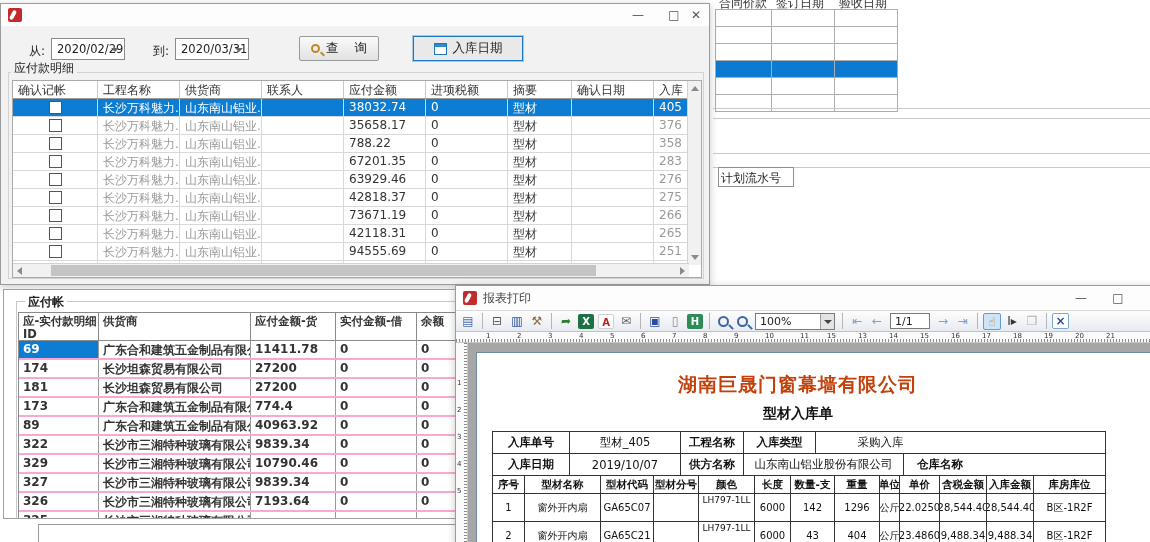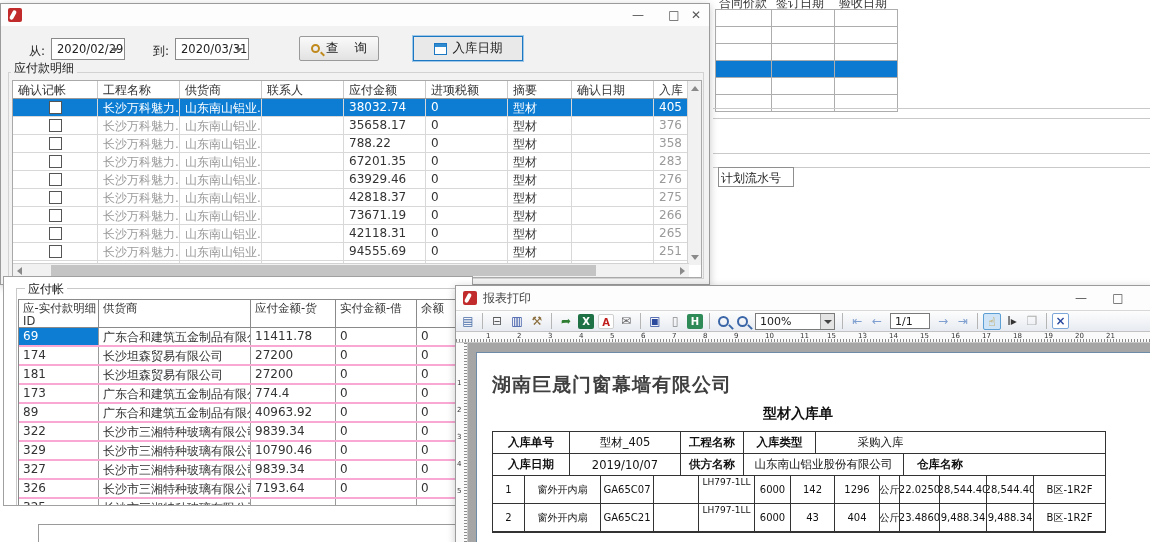--- a/index.html
+++ b/index.html
@@ -59,21 +59,21 @@
   .vs-up, .vs-dn { position:absolute; left:3px; width:0; height:0; border-left:4px solid transparent; border-right:4px solid transparent; }
   .vs-up { top:5px; border-bottom:5px solid #8a8a8a; }
   .vs-dn { bottom:5px; border-top:5px solid #8a8a8a; }
   .hscroll { position:absolute; left:0; bottom:0; width:676px; height:14px; background:#f1f1f1; border-top:1px solid #d2d2d2; }
   .hs-l, .hs-r { position:absolute; top:3px; width:0; height:0; border-top:4px solid transparent; border-bottom:4px solid transparent; }
   .hs-l { left:4px; border-right:5px solid #8a8a8a; }
   .hs-r { right:4px; border-left:5px solid #8a8a8a; }
   .hs-thumb { position:absolute; left:38px; top:1px; width:545px; height:11px; background:#c4c4c4; }
 
   
-  .panel2 { position:absolute; left:3px; top:276px; width:470px; height:230px; background:#fff; border:1px solid #a0a0a0; overflow:hidden; }
+  .panel2 { position:absolute; left:3px; top:289px; width:470px; height:230px; background:#fff; border:1px solid #a0a0a0; overflow:hidden;font-weight:bold; }
   .p2-label { position:absolute; left:21px; top:4px; font-size:12px; color:#222; background:#fff; padding:0 3px; z-index:2; }
   .p2-box { position:absolute; left:12px; top:11px; width:452px; height:260px; border:1px solid #c9c9c9; }
   .t2 { position:absolute; left:14px; top:22px; width:440px; background:#fff; border:1px solid #8a8a8a; }
   .t2-head { display:flex; height:28px; border-bottom:1px solid #8a8a8a; }
   .t2-hcell { font-size:11.5px; line-height:1.15; color:#333; padding:2px 0 0 4px; border-right:1px solid #8a8a8a; overflow:hidden; flex:0 0 auto; }
   .t2-row { display:flex; height:19px; border-bottom:2px solid #f9a8d4; }
   .t2-cell { font-size:12px; color:#333; padding:1px 0 0 4px; border-right:1px solid #9a9a9a; white-space:nowrap; overflow:hidden; flex:0 0 auto; }
   .t2-cell.sel { background:#0d7dd3; color:#fff; }
   .stray-edge { position:absolute; left:38px; top:524px; width:417px; height:18px; background:#fff; border-left:1px solid #9a9a9a; border-top:1px solid #9a9a9a; }
 
@@ -95,21 +95,21 @@
   .hruler { position:relative; height:11px; background:#fafafa; border-bottom:1px solid #c6c6c6;
     background-image:repeating-linear-gradient(90deg,#8a8a8a 0,#8a8a8a 1px,transparent 1px,transparent 3px);
     background-size:100% 3px; background-position:0 100%; background-repeat:no-repeat; }
   .hr-num { position:absolute; top:0; font-size:7px; color:#333; }
   .preview { position:relative; height:202px; background:#a6a6a6; overflow:hidden; }
   .vruler { position:absolute; left:0; top:0; width:12px; height:100%; background:#fafafa; border-right:1px solid #c6c6c6;
     background-image:repeating-linear-gradient(0deg,#8a8a8a 0,#8a8a8a 1px,transparent 1px,transparent 3px);
     background-size:3px 100%; background-position:100% 0; background-repeat:no-repeat; z-index:3; }
   .vr-num { position:absolute; left:1px; font-size:7px; color:#333; }
   .page { position:absolute; left:20px; top:9px; width:680px; height:200px; background:#fff; border:1px solid #6d8aa6; padding-left:15px; overflow:hidden; }
-  .rep-company { margin-top:19px; width:612px; text-align:left; font-size:19px; font-weight:600; color:#404040; letter-spacing:1px; }
+  .rep-company { margin-top:19px; width:612px; text-align:center; font-size:19px; font-weight:600; color:#c2410c; letter-spacing:1px; }
   .rep-doctitle { margin-top:7px; width:612px; text-align:center; font-size:14px; font-weight:bold; color:#111; }
   .rep-info { margin-top:8px; border:1px solid #333; border-bottom:none; width:614px; }
   .ri-row { display:flex; height:22px; border-bottom:1px solid #333; }
   .ri-cell { font-size:11.5px; color:#111; display:flex; align-items:center; justify-content:center; border-right:1px solid #333; white-space:nowrap; overflow:hidden; flex:0 0 auto; }
   .ri-cell:last-child { border-right:none; }
   .ri-cell.lab { font-weight:bold; }
   .rep-det { border:1px solid #333; border-top:none; width:614px; }
   .rd-head { display:flex; height:18px; border-bottom:1px solid #333; }
   .rd-hcell { font-size:10.5px; font-weight:bold; color:#111; display:flex; align-items:center; justify-content:center; border-right:1px solid #333; white-space:nowrap; overflow:hidden; flex:0 0 auto; }
   .rd-hcell:last-child { border-right:none; }
@@ -524,20 +524,35 @@
             </div>
             <div class="ri-row">
               <div class="ri-cell lab" style="width: 77px;">入库日期</div>
               <div class="ri-cell" style="width: 111px;">2019/10/07</div>
               <div class="ri-cell lab" style="width: 63px;">供方名称</div>
               <div class="ri-cell" style="width: 160px;">山东南山铝业股份有限公司</div>
               <div class="ri-cell lab" style="width: 72px;">仓库名称</div>
             </div>
           </div>
         <div class="rep-det">
+          <div class="rd-head" id="rdHead">
+              <div class="rd-hcell" style="width: 32px;">序号</div>
+              <div class="rd-hcell" style="width: 76px;">型材名称</div>
+              <div class="rd-hcell" style="width: 53px;">型材代码</div>
+              <div class="rd-hcell" style="width: 45px;">型材分号</div>
+              <div class="rd-hcell" style="width: 56px;">颜色</div>
+              <div class="rd-hcell" style="width: 36px;">长度</div>
+              <div class="rd-hcell" style="width: 44px;">数量-支</div>
+              <div class="rd-hcell" style="width: 45px;">重量</div>
+              <div class="rd-hcell" style="width: 20px;">单位</div>
+              <div class="rd-hcell" style="width: 40px;">单价</div>
+              <div class="rd-hcell" style="width: 47px;">含税金额</div>
+              <div class="rd-hcell" style="width: 47px;">入库金额</div>
+              <div class="rd-hcell" style="width: 71px;">库房库位</div>
+            </div>
           <div id="rdBody">
               <div class="rd-row">
                 <div class="rd-cell" style="width: 32px;">1</div>
                 <div class="rd-cell" style="width: 76px;">窗外开内扇</div>
                 <div class="rd-cell" style="width: 53px;">GA65C07</div>
                 <div class="rd-cell" style="width: 45px;"></div>
                 <div class="rd-cell ccolor" style="width: 56px;">LH797-1LL</div>
                 <div class="rd-cell" style="width: 36px;">6000</div>
                 <div class="rd-cell" style="width: 44px;">142</div>
                 <div class="rd-cell" style="width: 45px;">1296</div>

